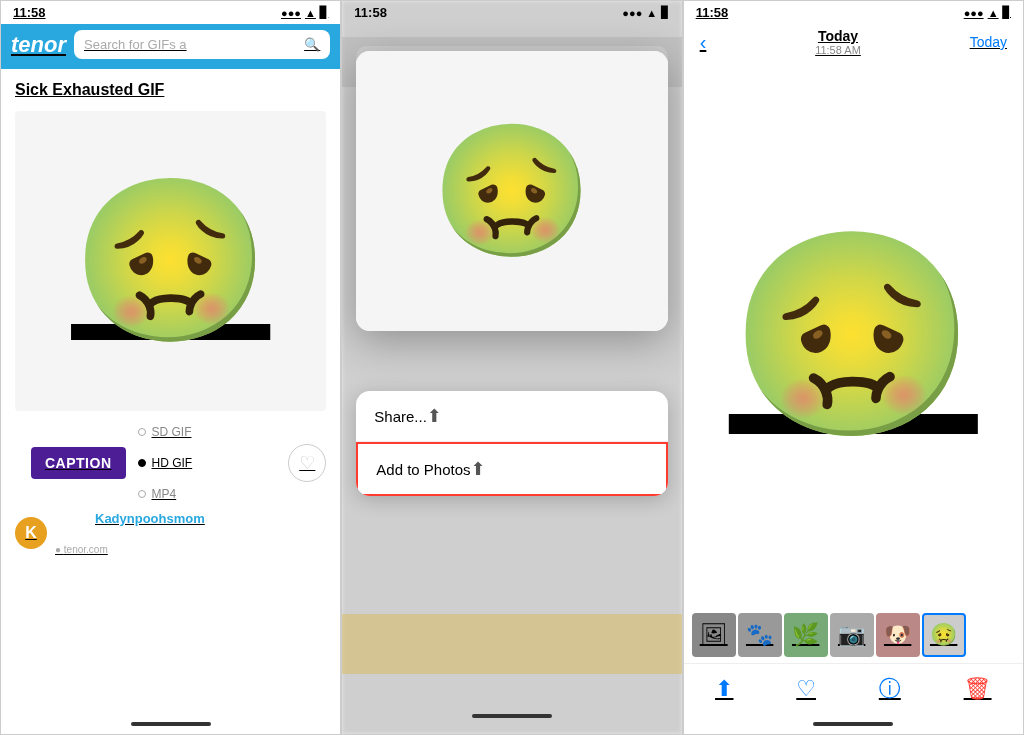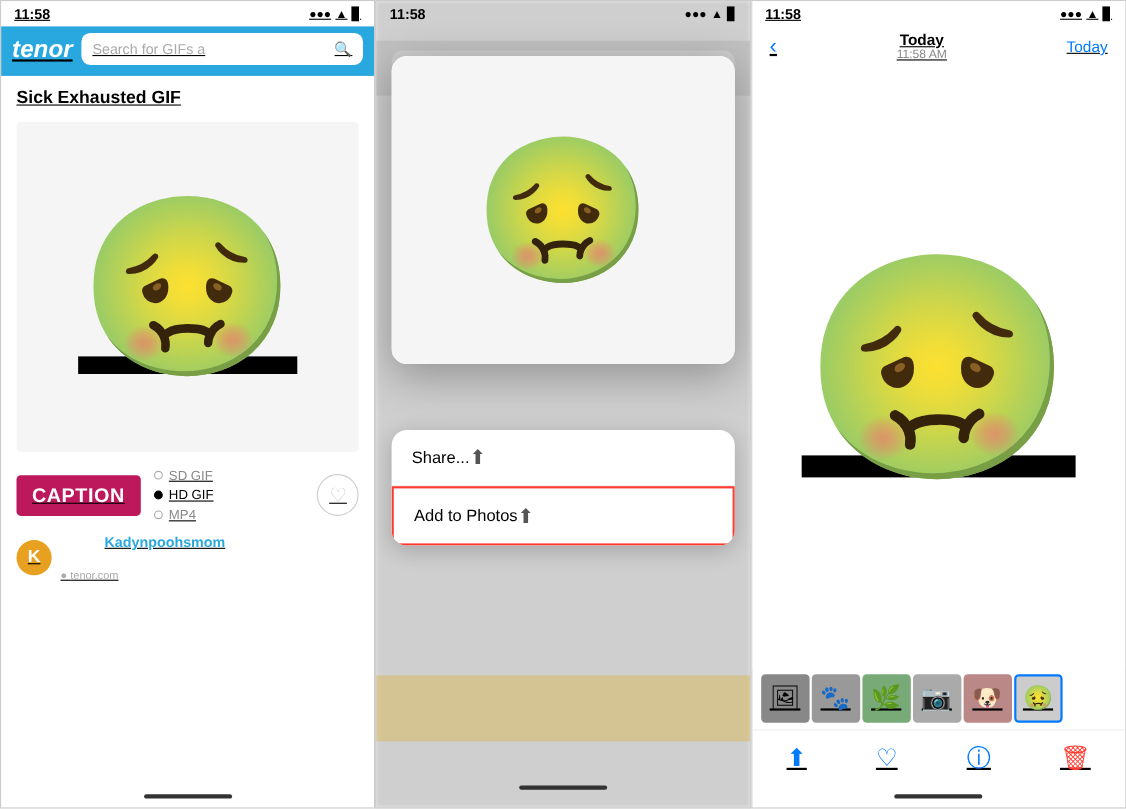--- a/index.html
+++ b/index.html
@@ -90,32 +90,33 @@
       font-size: 160px;
       line-height: 1;
     }
     .caption-row {
       display: flex;
       align-items: center;
       gap: 12px;
       margin-bottom: 10px;
     }
     .caption-btn {
-      background: #be185d;
+      background: #4c1d95;
       color: #fff;
       padding: 8px 14px;
-      font-size: 18px;
+      font-size: 14px;
       font-weight: 700;
       border-radius: 4px;
       letter-spacing: 0.5px;
+      margin-left: 16px;
     }
     .format-options {
       display: flex;
       flex-direction: column;
-      gap: 4px;
+      gap: 17px;
     }
     .format-opt {
       display: flex;
       align-items: center;
       gap: 6px;
       font-size: 12px;
       color: #888;
     }
     .format-opt.active { color: #000; }
     .dot {

